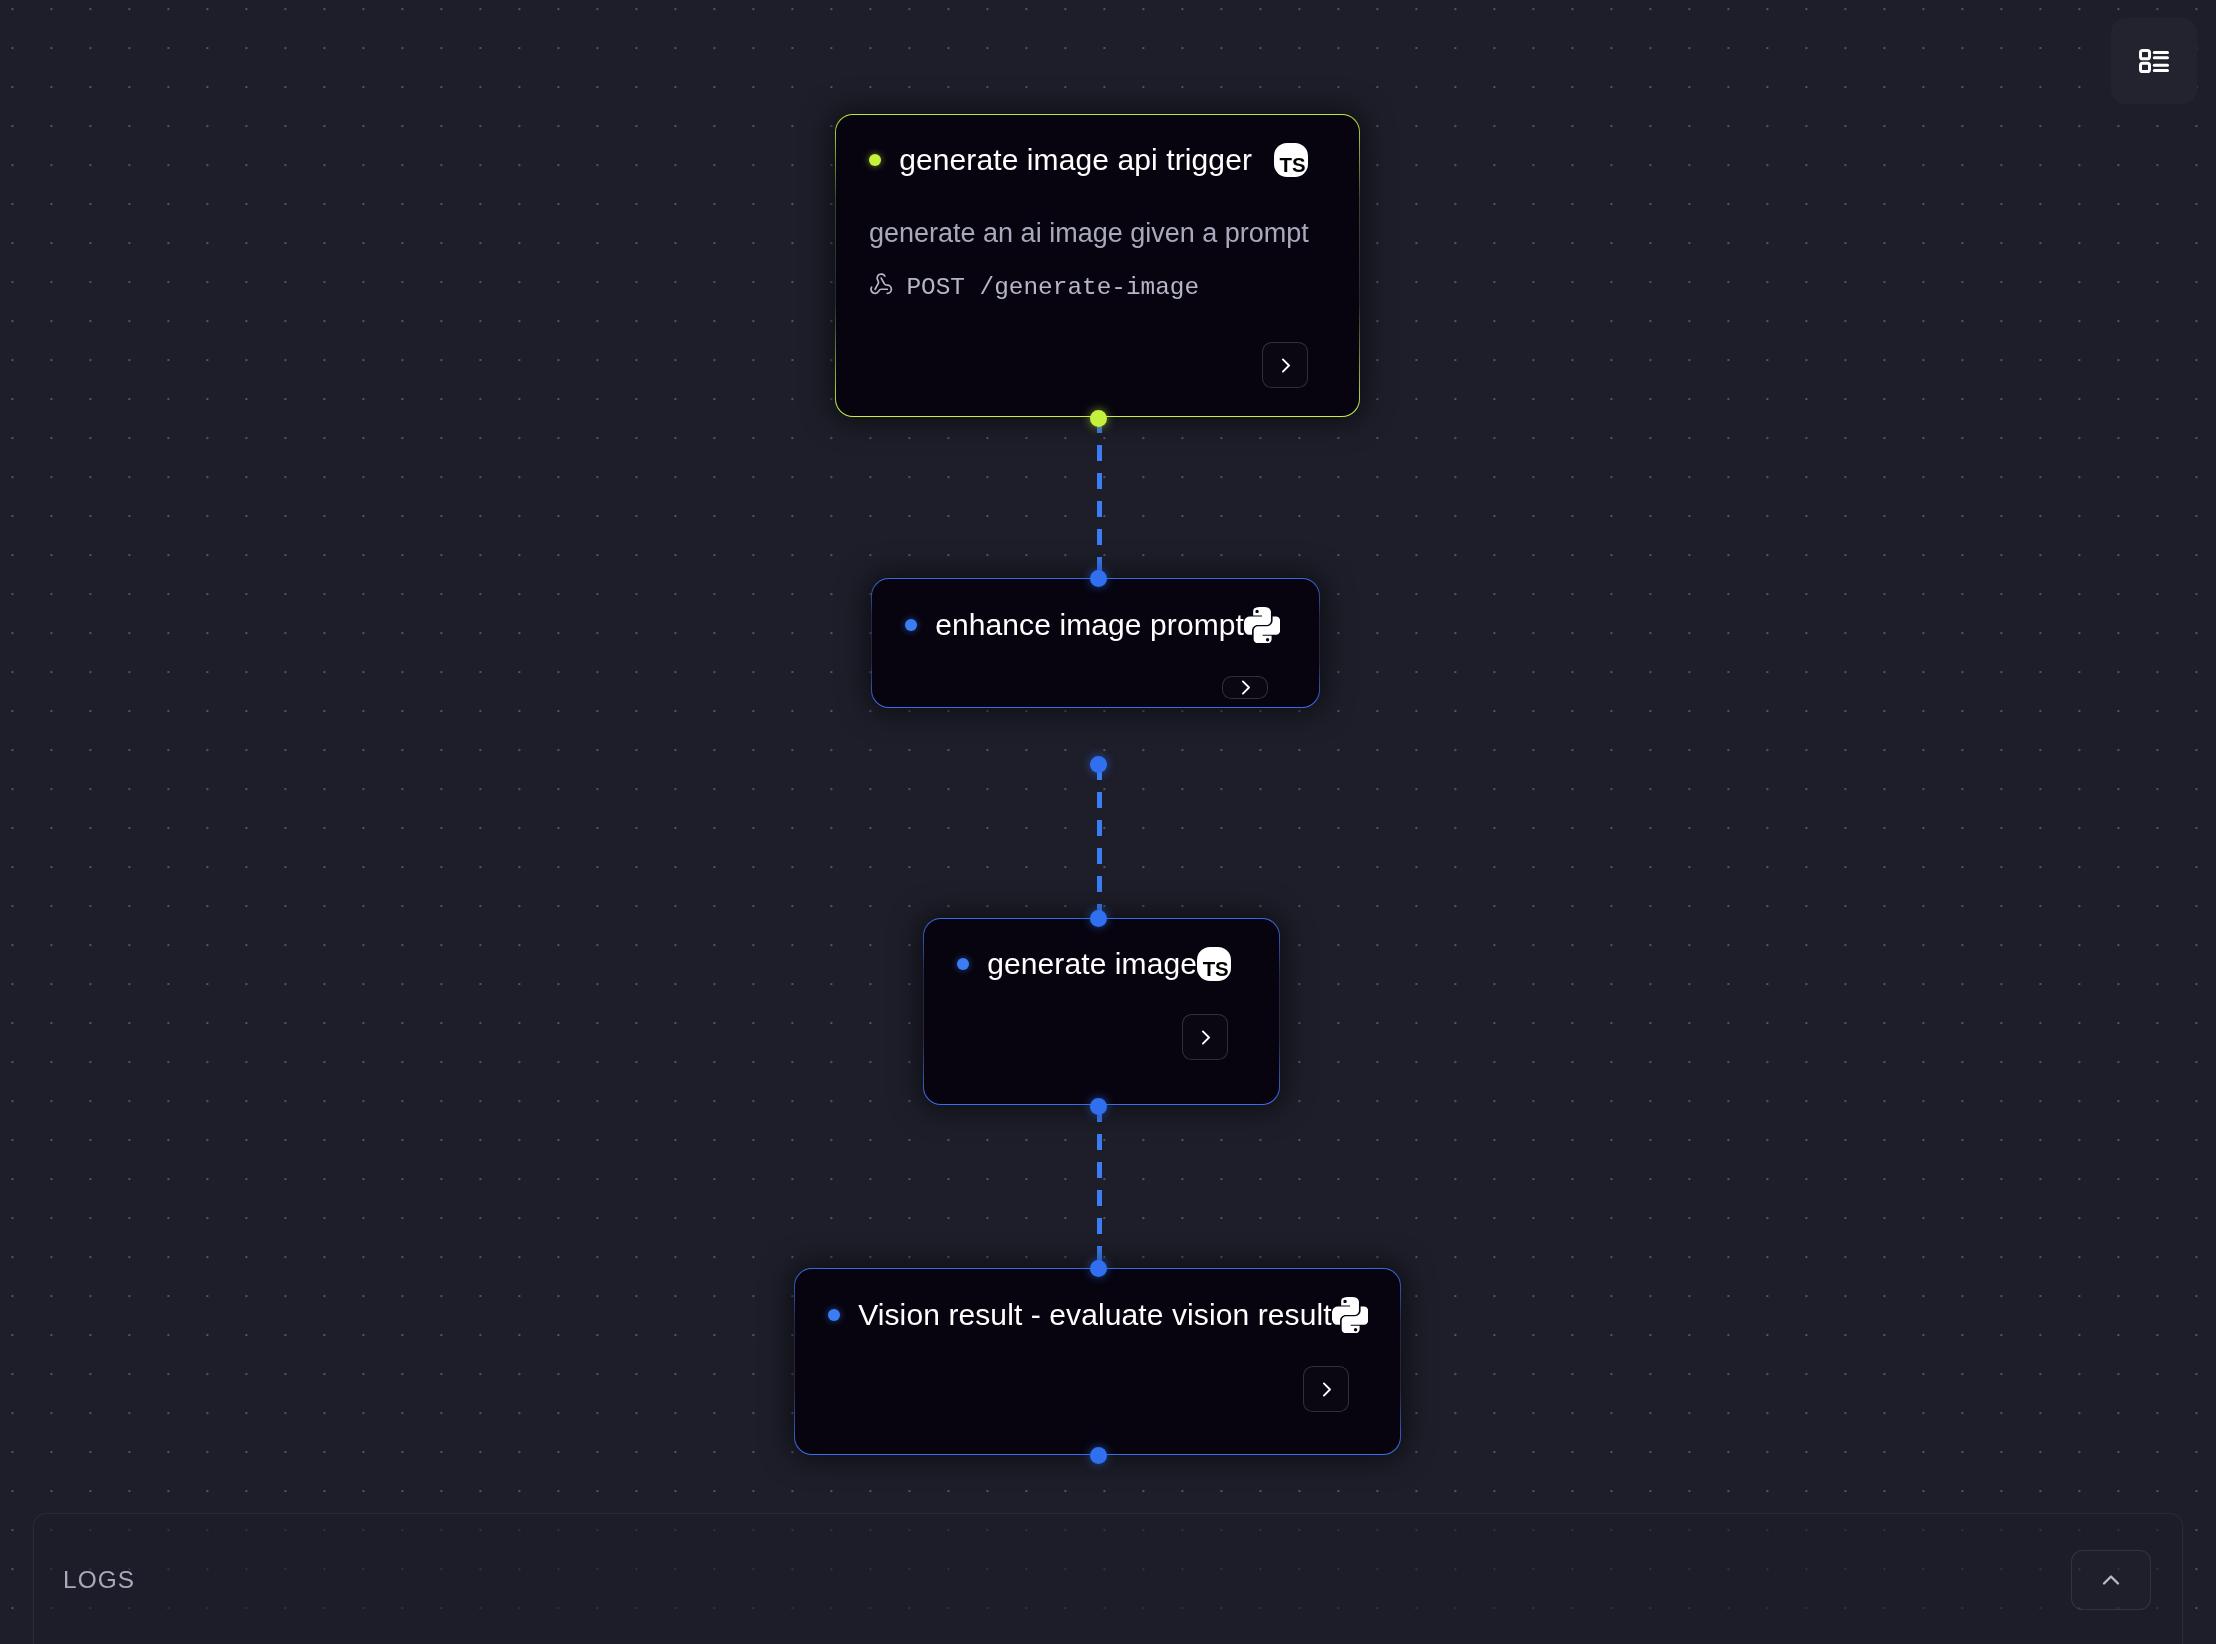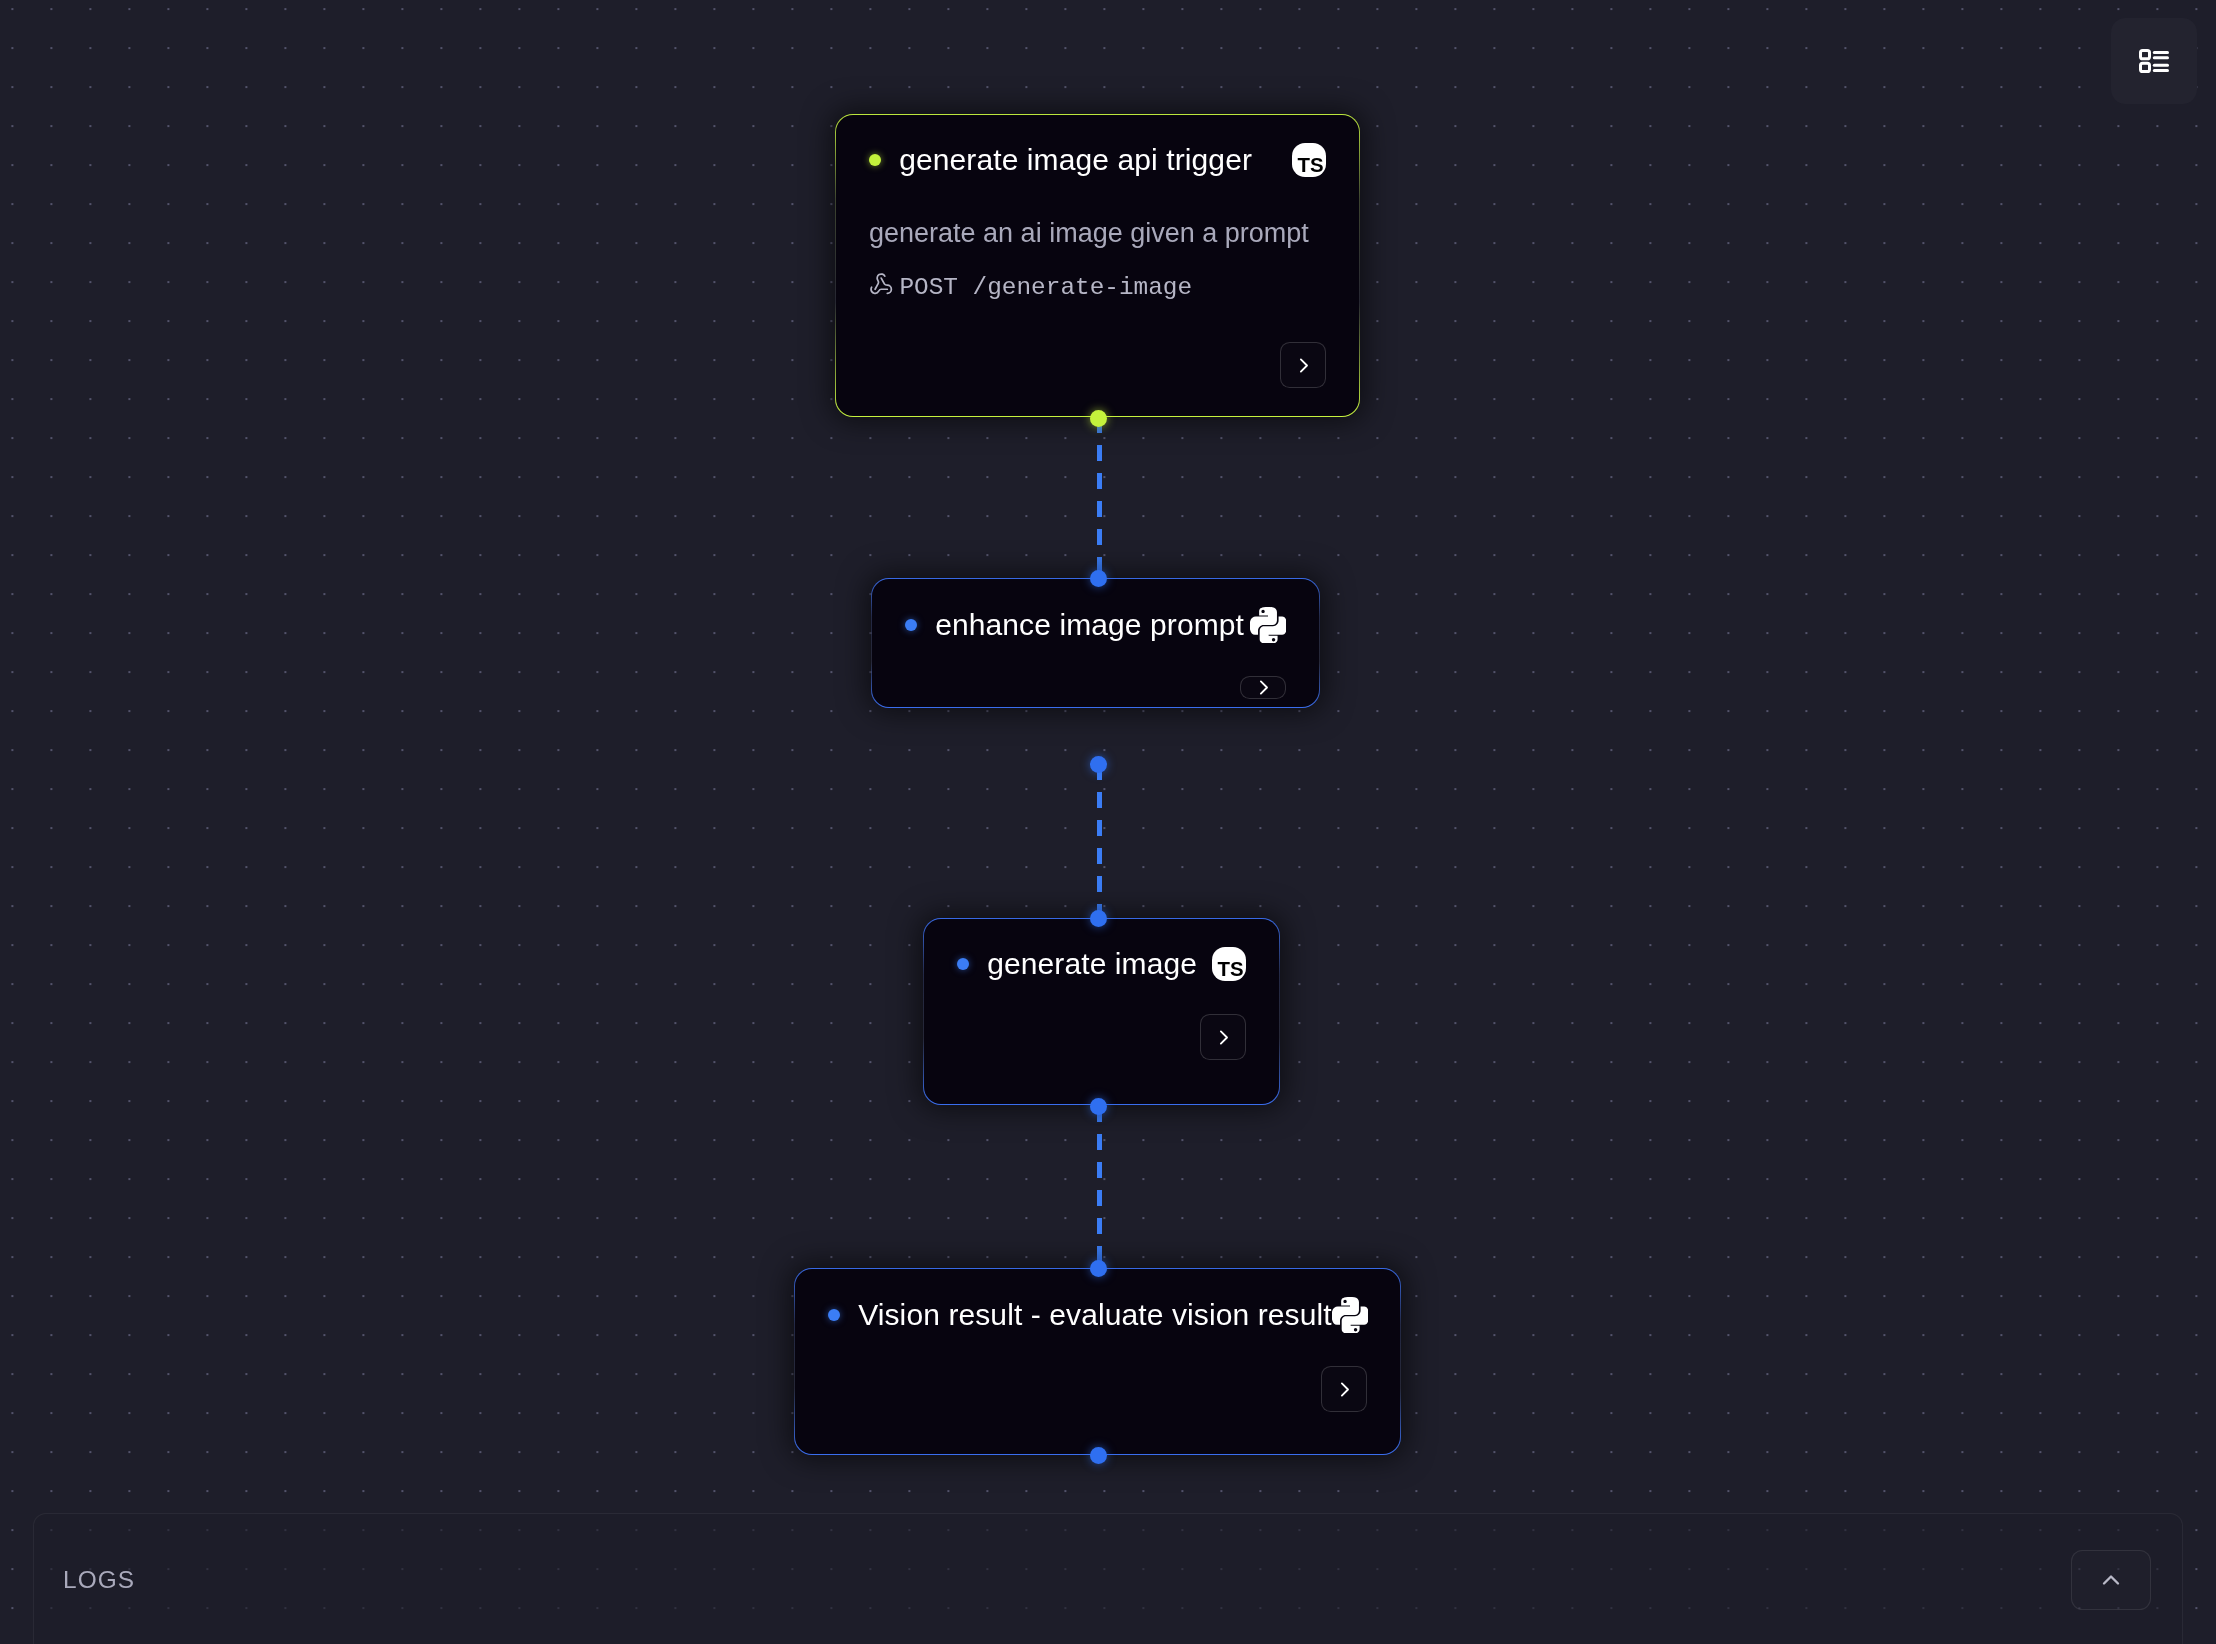--- a/index.html
+++ b/index.html
@@ -22,21 +22,21 @@
     background-size: 39px 39px;
     background-position: 11.4px 8.1px;
     overflow: hidden;
   }
 
   
   .node {
     position: absolute;
     border-radius: 18px;
     background: #07040f;
-    padding: 28px 33px 28px 33px;
+    padding: 28px 51px 28px 33px;
     display: flex;
     flex-direction: column;
   }
 
   .node.trigger {
     border: 1.6px solid transparent;
     background:
       linear-gradient(#07040f, #07040f) padding-box,
       linear-gradient(180deg, rgba(198,243,62,0.95) 0%, rgba(120,140,60,0.35) 28%, rgba(60,62,70,0.28) 62%, rgba(198,243,62,1) 100%) border-box;
     box-shadow: 0 0 28px 4.9px rgba(0,0,0,0.55);
@@ -107,21 +107,21 @@
     font-size: 27px;
     font-weight: 400;
     margin-top: 41px;
     line-height: 1.15;
     white-space: nowrap;
   }
 
   .node-route {
     display: flex;
     align-items: center;
-    gap: 6px;
+    gap: 13px;
     margin-top: 23px;
     color: #b6b6c6;
     font-family: "Liberation Mono", monospace;
     font-size: 24.4px;
     white-space: nowrap;
   }
   .node-route .hook-icon { flex: 0 0 auto; display: block; }
 
   .expand-btn {
     margin-top: auto;

